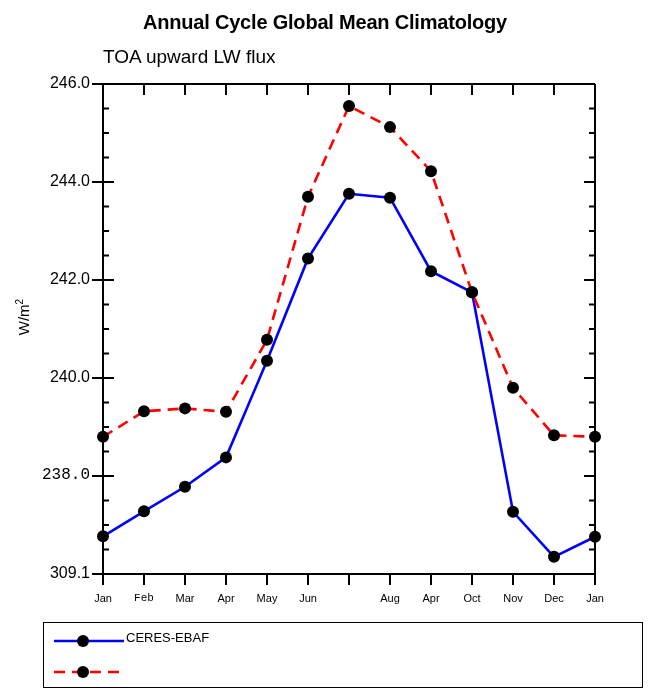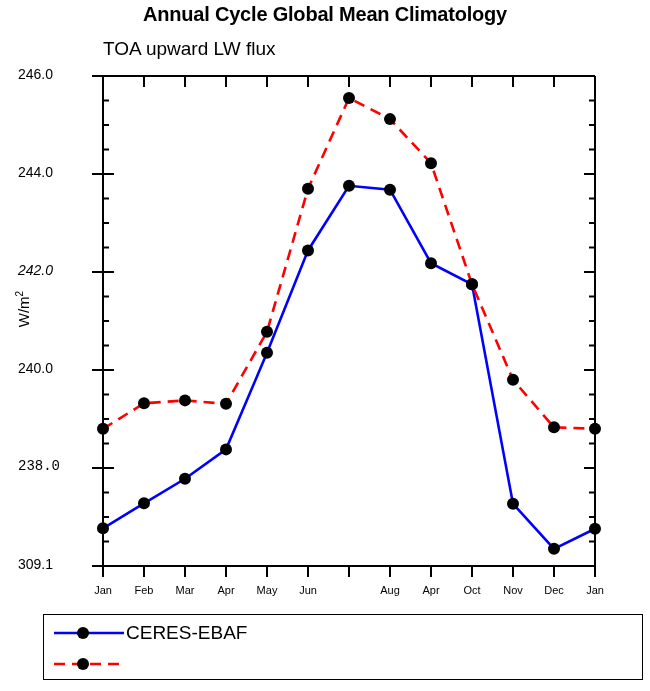--- a/index.html
+++ b/index.html
@@ -10,21 +10,21 @@
   body {
     width: 650px;
     height: 691px;
     font-family: "Liberation Sans", sans-serif;
     color: #000000;
     position: relative;
     overflow: hidden;
   }
   #page {
     position: absolute;
-    left: 0; top: 0;
+    left: 0; top: 8px;
     width: 650px;
     height: 576px;
   }
   .chart-title {
     position: absolute;
     left: 0;
     top: 3px;
     width: 650px;
     text-align: center;
     font-size: 20px;
@@ -51,21 +51,22 @@
     white-space: nowrap;
   }
   .ylabel sup { font-size: 10px; vertical-align: super; }
   #plot-svg {
     position: absolute;
     left: 0;
     top: 0;
   }
   .ytick-label {
     position: absolute;
-    font-size: 14px;
+    font-size: 16px;
+    text-align: right;
     width: 72px;
     white-space: nowrap;
   }
   .xtick-label {
     position: absolute;
     font-size: 11px;
     text-align: center;
     width: 60px;
     white-space: nowrap;
   }
@@ -82,21 +83,21 @@
   .legend-row {
     position: absolute;
     left: 0;
     width: 100%;
     height: 30px;
   }
   .legend-label {
     position: absolute;
     left: 82px;
     top: 3px;
-    font-size: 19px;
+    font-size: 13px;
     white-space: nowrap;
   }
 </style>
 </head>
 <body>
 
 <div id="page">
 
   <div class="chart-title">Annual Cycle Global Mean Climatology</div>
   <div class="chart-subtitle">TOA upward LW flux</div>
@@ -215,27 +216,27 @@
         <circle cx="513" cy="379.79999999999944" r="6" fill="#000"></circle>
         <circle cx="554" cy="427.32999999999936" r="6" fill="#000"></circle>
         <circle cx="595" cy="428.79999999999944" r="6" fill="#000"></circle>
       </g>
   </svg>
 
   <div id="ytick-labels">
       <div class="ytick-label" style="left: 18px; top: 556px;">309.1</div>
       <div class="ytick-label" style="left: 18px; top: 458px; font-family: Liberation Mono, monospace;">238.0</div>
       <div class="ytick-label" style="left: 18px; top: 360px;">240.0</div>
-      <div class="ytick-label" style="left: 18px; top: 262px; font-style: italic;">242.0</div>
+      <div class="ytick-label" style="left: 18px; top: 262px;">242.0</div>
       <div class="ytick-label" style="left: 18px; top: 164px;">244.0</div>
       <div class="ytick-label" style="left: 18px; top: 66px;">246.0</div>
     </div>
   <div id="xtick-labels">
       <div class="xtick-label" style="left: 73px; top: 584px;">Jan</div>
-      <div class="xtick-label" style="left: 114px; top: 584px;">Feb</div>
+      <div class="xtick-label" style="left: 114px; top: 584px; font-family: Liberation Mono, monospace;">Feb</div>
       <div class="xtick-label" style="left: 155px; top: 584px;">Mar</div>
       <div class="xtick-label" style="left: 196px; top: 584px;">Apr</div>
       <div class="xtick-label" style="left: 237px; top: 584px;">May</div>
       <div class="xtick-label" style="left: 278px; top: 584px;">Jun</div>
       <div class="xtick-label" style="left: 319px; top: 584px; margin-top: 48px;">Jul</div>
       <div class="xtick-label" style="left: 360px; top: 584px;">Aug</div>
       <div class="xtick-label" style="left: 401px; top: 584px;">Apr</div>
       <div class="xtick-label" style="left: 442px; top: 584px;">Oct</div>
       <div class="xtick-label" style="left: 483px; top: 584px;">Nov</div>
       <div class="xtick-label" style="left: 524px; top: 584px;">Dec</div>

